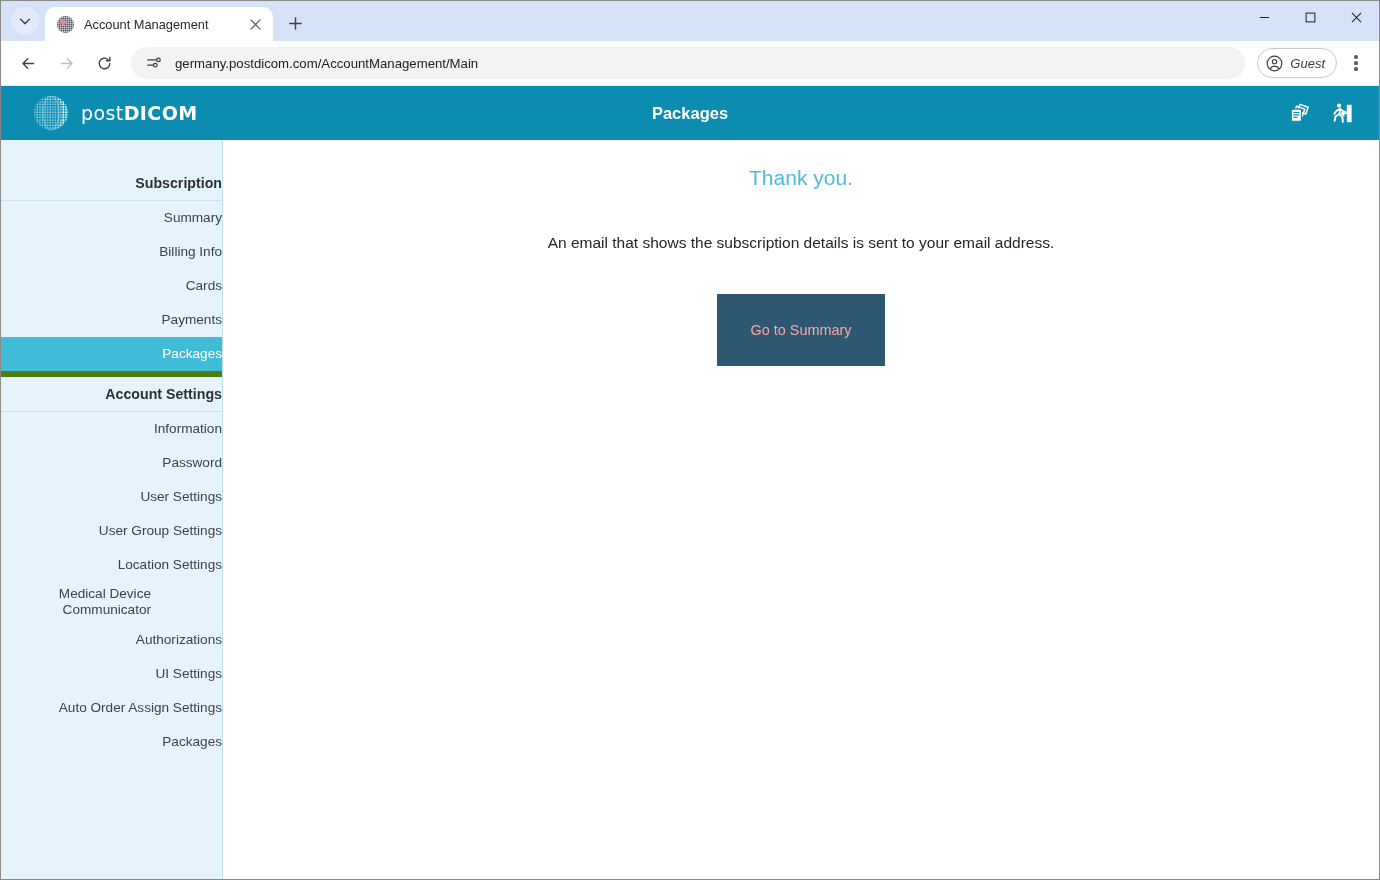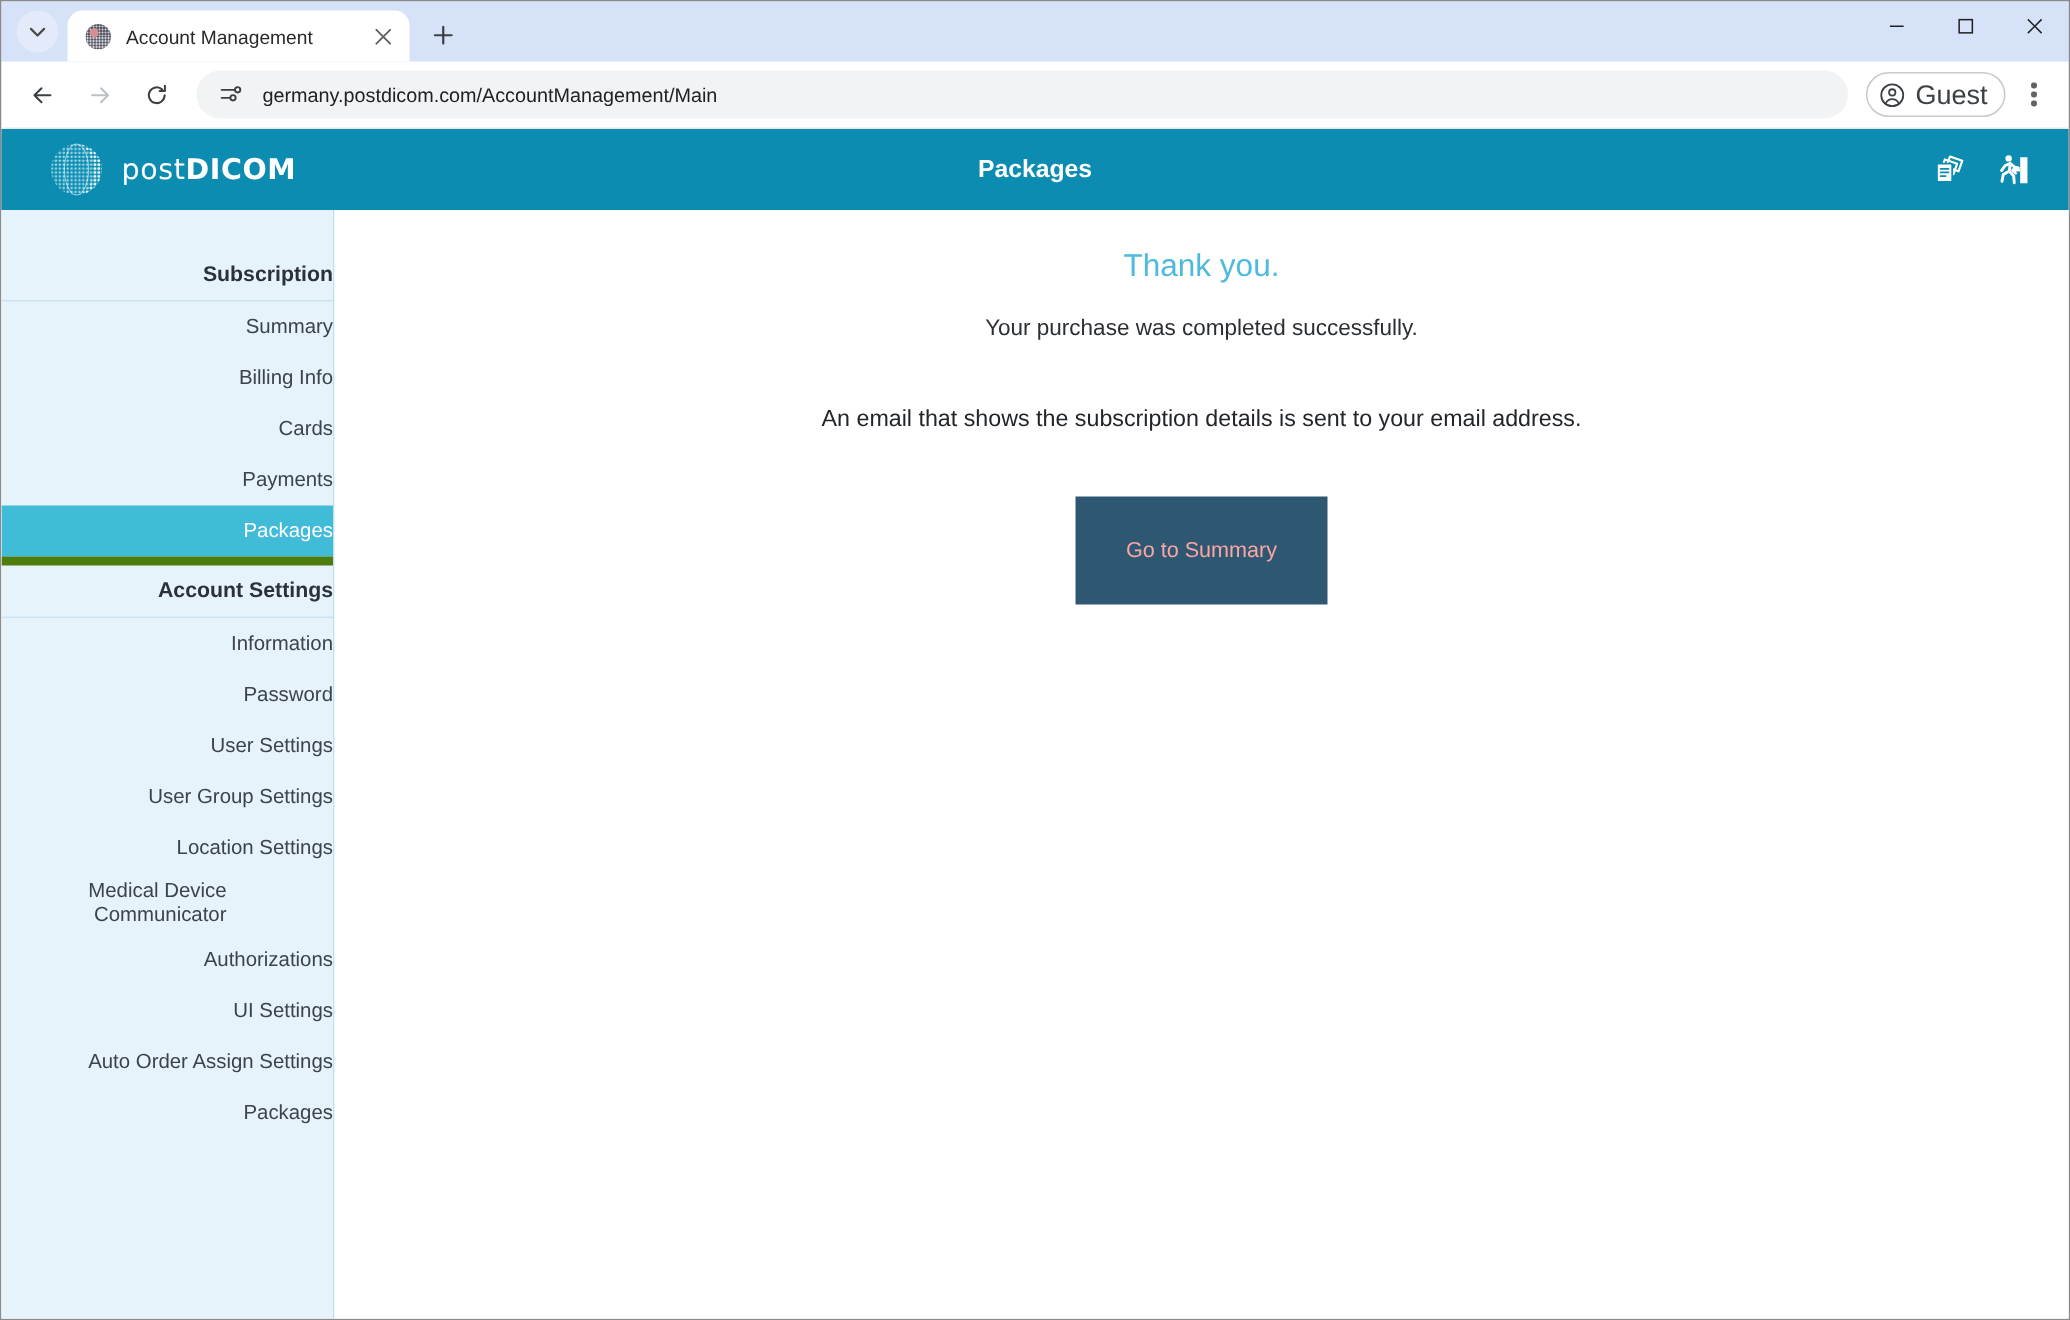--- a/index.html
+++ b/index.html
@@ -92,21 +92,21 @@
   }
   .omni-icon { width: 18px; height: 18px; flex: 0 0 18px; margin-right: 12px; display:flex; align-items:center; justify-content:center;}
   .omni-icon svg { width: 16px; height: 16px; }
   .omni-url { font-size: 13.2px; color: #202124; white-space: nowrap; }
   .profile-pill {
     height: 30px; display: flex; align-items: center;
     border: 1px solid #c7c9cc; border-radius: 15px;
     padding: 0 11px 0 8px; margin-left: 4px;
   }
   .profile-pill svg { width: 17px; height: 17px; margin-right: 7px; }
-  .profile-pill span { font-size: 18px; color: #3c4043; }
+  .profile-pill span { font-size: 13px; color: #3c4043; font-style: italic; }
   .kebab {
     width: 30px; height: 30px; margin-left: 4px;
     display: flex; flex-direction: column; align-items: center; justify-content: center;
   }
   .kebab i { width: 3.2px; height: 3.2px; border-radius: 50%; background: #5f6368; margin: 1.4px 0; display: block; }
 
   
   .appheader {
     height: 54px; flex: 0 0 54px;
     background: #0b8cb0;
@@ -342,20 +342,19 @@
       <div class="sb-item">Location Settings</div>
       <div class="sb-item two-line" style="max-width:150px;padding-left:48px;">Medical Device Communicator</div>
       <div class="sb-item">Authorizations</div>
       <div class="sb-item">UI Settings</div>
       <div class="sb-item">Auto Order Assign Settings</div>
       <div class="sb-item">Packages</div>
     </nav>
 
     <main class="main">
       <div class="thankyou">Thank you.</div>
-      <div class="subtext">Your purchase was completed successfully.</div>
       <div class="emailtext">An email that shows the subscription details is sent to your email address.</div>
       <div class="btn-wrap">
         <button class="go-btn">Go to Summary</button>
       </div>
     </main>
   </div>
 </div>
 
 </body></html>

